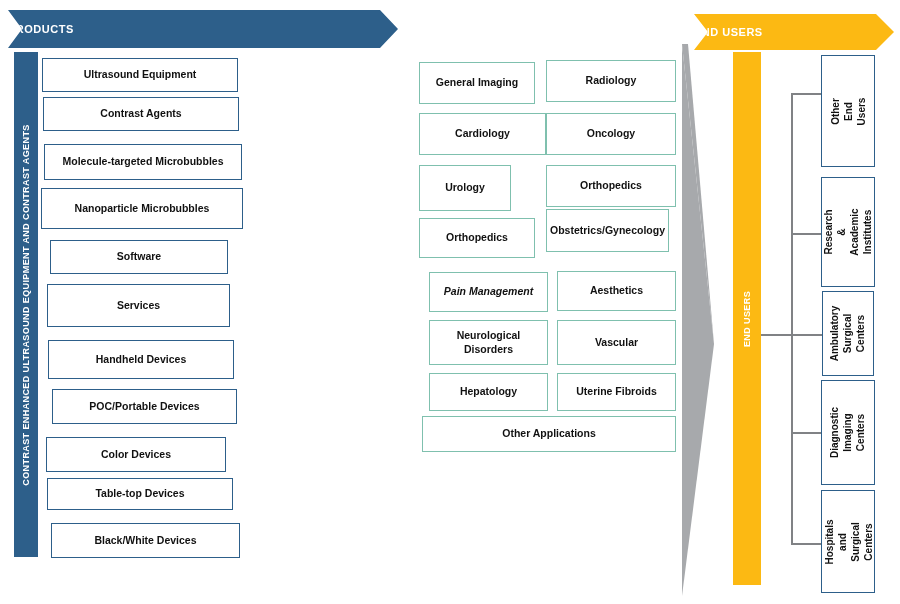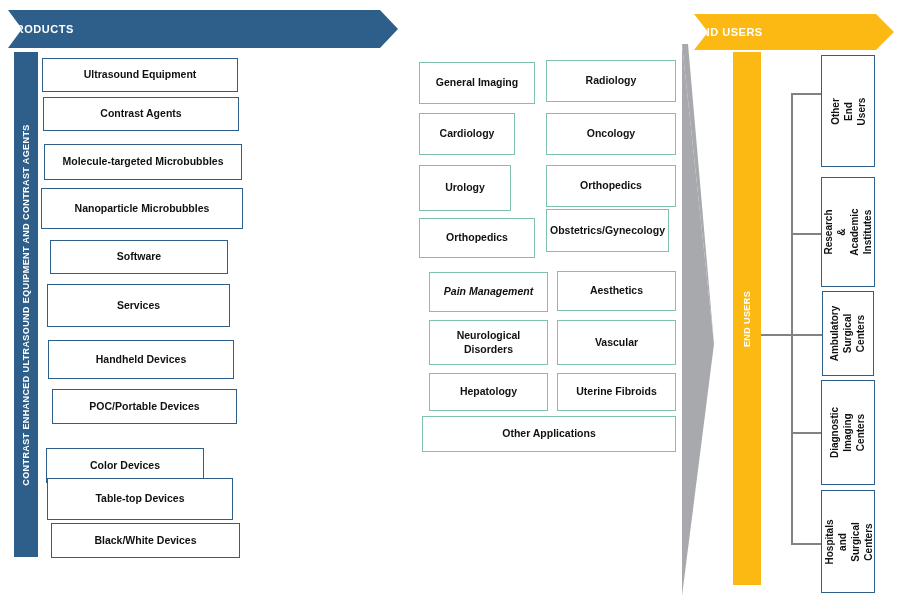--- a/index.html
+++ b/index.html
@@ -101,35 +101,35 @@
   </div>
   <div class="box prod-box" style="left:47px; top:284px; width:183px; height:43px;">
     <span class="box-label">Services</span>
   </div>
   <div class="box prod-box" style="left:48px; top:340px; width:186px; height:39px;">
     <span class="box-label">Handheld Devices</span>
   </div>
   <div class="box prod-box" style="left:52px; top:389px; width:185px; height:35px;">
     <span class="box-label">POC/Portable Devices</span>
   </div>
-  <div class="box prod-box" style="left:46px; top:448px; width:158px; height:35px;">
+  <div class="box prod-box" style="left:46px; top:437px; width:180px; height:35px;">
     <span class="box-label">Color Devices</span>
   </div>
-  <div class="box prod-box" style="left:47px; top:478px; width:186px; height:42px;align-items:center;">
+  <div class="box prod-box" style="left:47px; top:478px; width:186px; height:32px;align-items:center;">
     <span class="box-label">Table-top Devices</span>
   </div>
   <div class="box prod-box" style="left:51px; top:523px; width:189px; height:35px;">
     <span class="box-label">Black/White Devices</span>
   </div>
 
 
   <div class="box app-box" style="left:419px; top:62px; width:116px; height:42px;">
     <span class="box-label">General Imaging</span>
   </div>
-  <div class="box app-box" style="left:419px; top:113px; width:96px; height:42px;">
+  <div class="box app-box" style="left:419px; top:113px; width:127px; height:42px;">
     <span class="box-label">Cardiology</span>
   </div>
   <div class="box app-box" style="left:419px; top:165px; width:92px; height:46px;">
     <span class="box-label">Urology</span>
   </div>
   <div class="box app-box" style="left:419px; top:218px; width:116px; height:40px;">
     <span class="box-label">Orthopedics</span>
   </div>
   <div class="box app-box" style="left:429px; top:272px; width:119px; height:40px;font-style:italic;">
     <span class="box-label">Pain Management</span>

